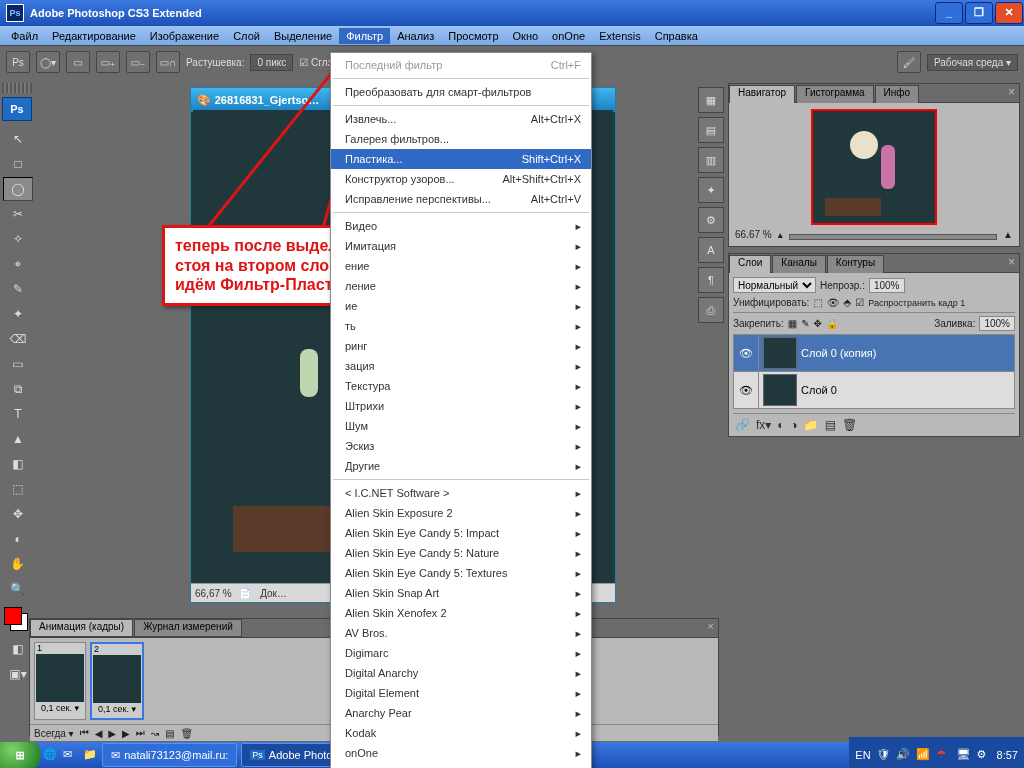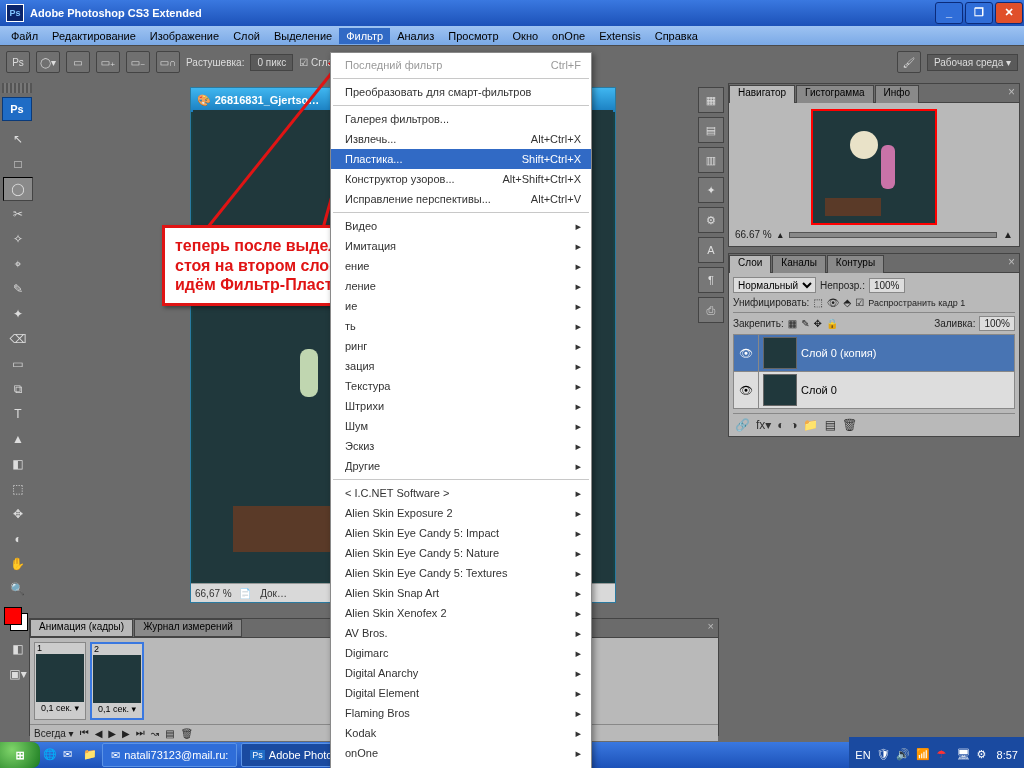--- a/index.html
+++ b/index.html
@@ -42,21 +42,21 @@
 .dropdown .row .ar{margin-left:auto}
 .dropdown hr{border:none;border-top:1px solid #c8c8c8;margin:3px 2px}
 .panels{position:absolute;right:4px;top:6px;width:292px;bottom:4px}
 .panel{background:#f9a8d4;border:1px solid #444;margin-bottom:6px}
 .panel .tabs{background:#6b6b6b;display:flex;border-bottom:1px solid #444;height:18px}
 .panel .tabs .tab{background:#898989;border:1px solid #444;border-bottom:none;padding:1px 8px;margin-right:1px;font-size:10px;color:#000;position:relative;top:1px}
 .panel .tabs .tab.act{background:#b9b9b9}
 .panel .tabs .x{margin-left:auto;color:#bbb;padding:1px 4px;font-size:12px}
 .panel .body{background:#b9b9b9;padding:6px}
 .nav-thumb{width:122px;height:112px;border:2px solid #f00;margin:0 auto;background:#20383c;position:relative}
-.nav-status{display:flex;align-items:center;gap:6px;margin-top:4px;color:#222;font-size:10px}
+.nav-status{display:flex;align-items:flex-end;gap:6px;margin-top:4px;color:#222;font-size:10px}
 .nav-status .slider{flex:1;height:4px;background:#888;border:1px solid #555}
 .layer-ctrls{display:flex;align-items:center;gap:4px;font-size:10px;color:#222;margin-bottom:4px}
 .layer-ctrls select,.layer-ctrls input{font-size:10px;background:#ddd;border:1px solid #888;height:16px}
 .layer-row{display:flex;align-items:center;height:36px;border:1px solid #888;background:#ddd;margin-top:-1px}
 .layer-row.sel{background:#4874b3;color:#fff}
 .layer-row .eye{width:24px;text-align:center;border-right:1px solid #888;height:100%;display:flex;align-items:center;justify-content:center}
 .layer-row .th{width:32px;height:30px;margin:0 4px;background:#20383c;border:1px solid #666}
 .layer-bottom{display:flex;gap:6px;padding:4px 2px 0;color:#333;font-size:12px;border-top:1px solid #888;margin-top:4px}
 .anim{position:absolute;left:29px;bottom:6px;width:688px;height:116px;background:#6b6b6b;border:1px solid #444}
 .anim .tabs{display:flex;height:18px;border-bottom:1px solid #444}
@@ -195,25 +195,25 @@
       <div class="row dis">
         <span>Последний фильтр</span>
         <span class="sc">Ctrl+F</span>
       </div>
       <hr>
       <div class="row">
         <span>Преобразовать для смарт-фильтров</span>
       </div>
       <hr>
       <div class="row">
-        <span>Галерея фильтров...</span>
-      </div>
-      <div class="row">
         <span>Извлечь...</span>
         <span class="sc">Alt+Ctrl+X</span>
+      </div>
+      <div class="row">
+        <span>Галерея фильтров...</span>
       </div>
       <div class="row sel">
         <span>Пластика...</span>
         <span class="sc">Shift+Ctrl+X</span>
       </div>
       <div class="row">
         <span>Конструктор узоров...</span>
         <span class="sc">Alt+Shift+Ctrl+X</span>
       </div>
       <div class="row">
@@ -312,21 +312,21 @@
       </div>
       <div class="row">
         <span>Digital Anarchy</span>
         <span class="ar">▸</span>
       </div>
       <div class="row">
         <span>Digital Element</span>
         <span class="ar">▸</span>
       </div>
       <div class="row">
-        <span>Flaming Bros</span>
+        <span>Anarchy Pear</span>
         <span class="ar">▸</span>
       </div>
       <div class="row">
         <span>Kodak</span>
         <span class="ar">▸</span>
       </div>
       <div class="row">
         <span>onOne</span>
         <span class="ar">▸</span>
       </div>

